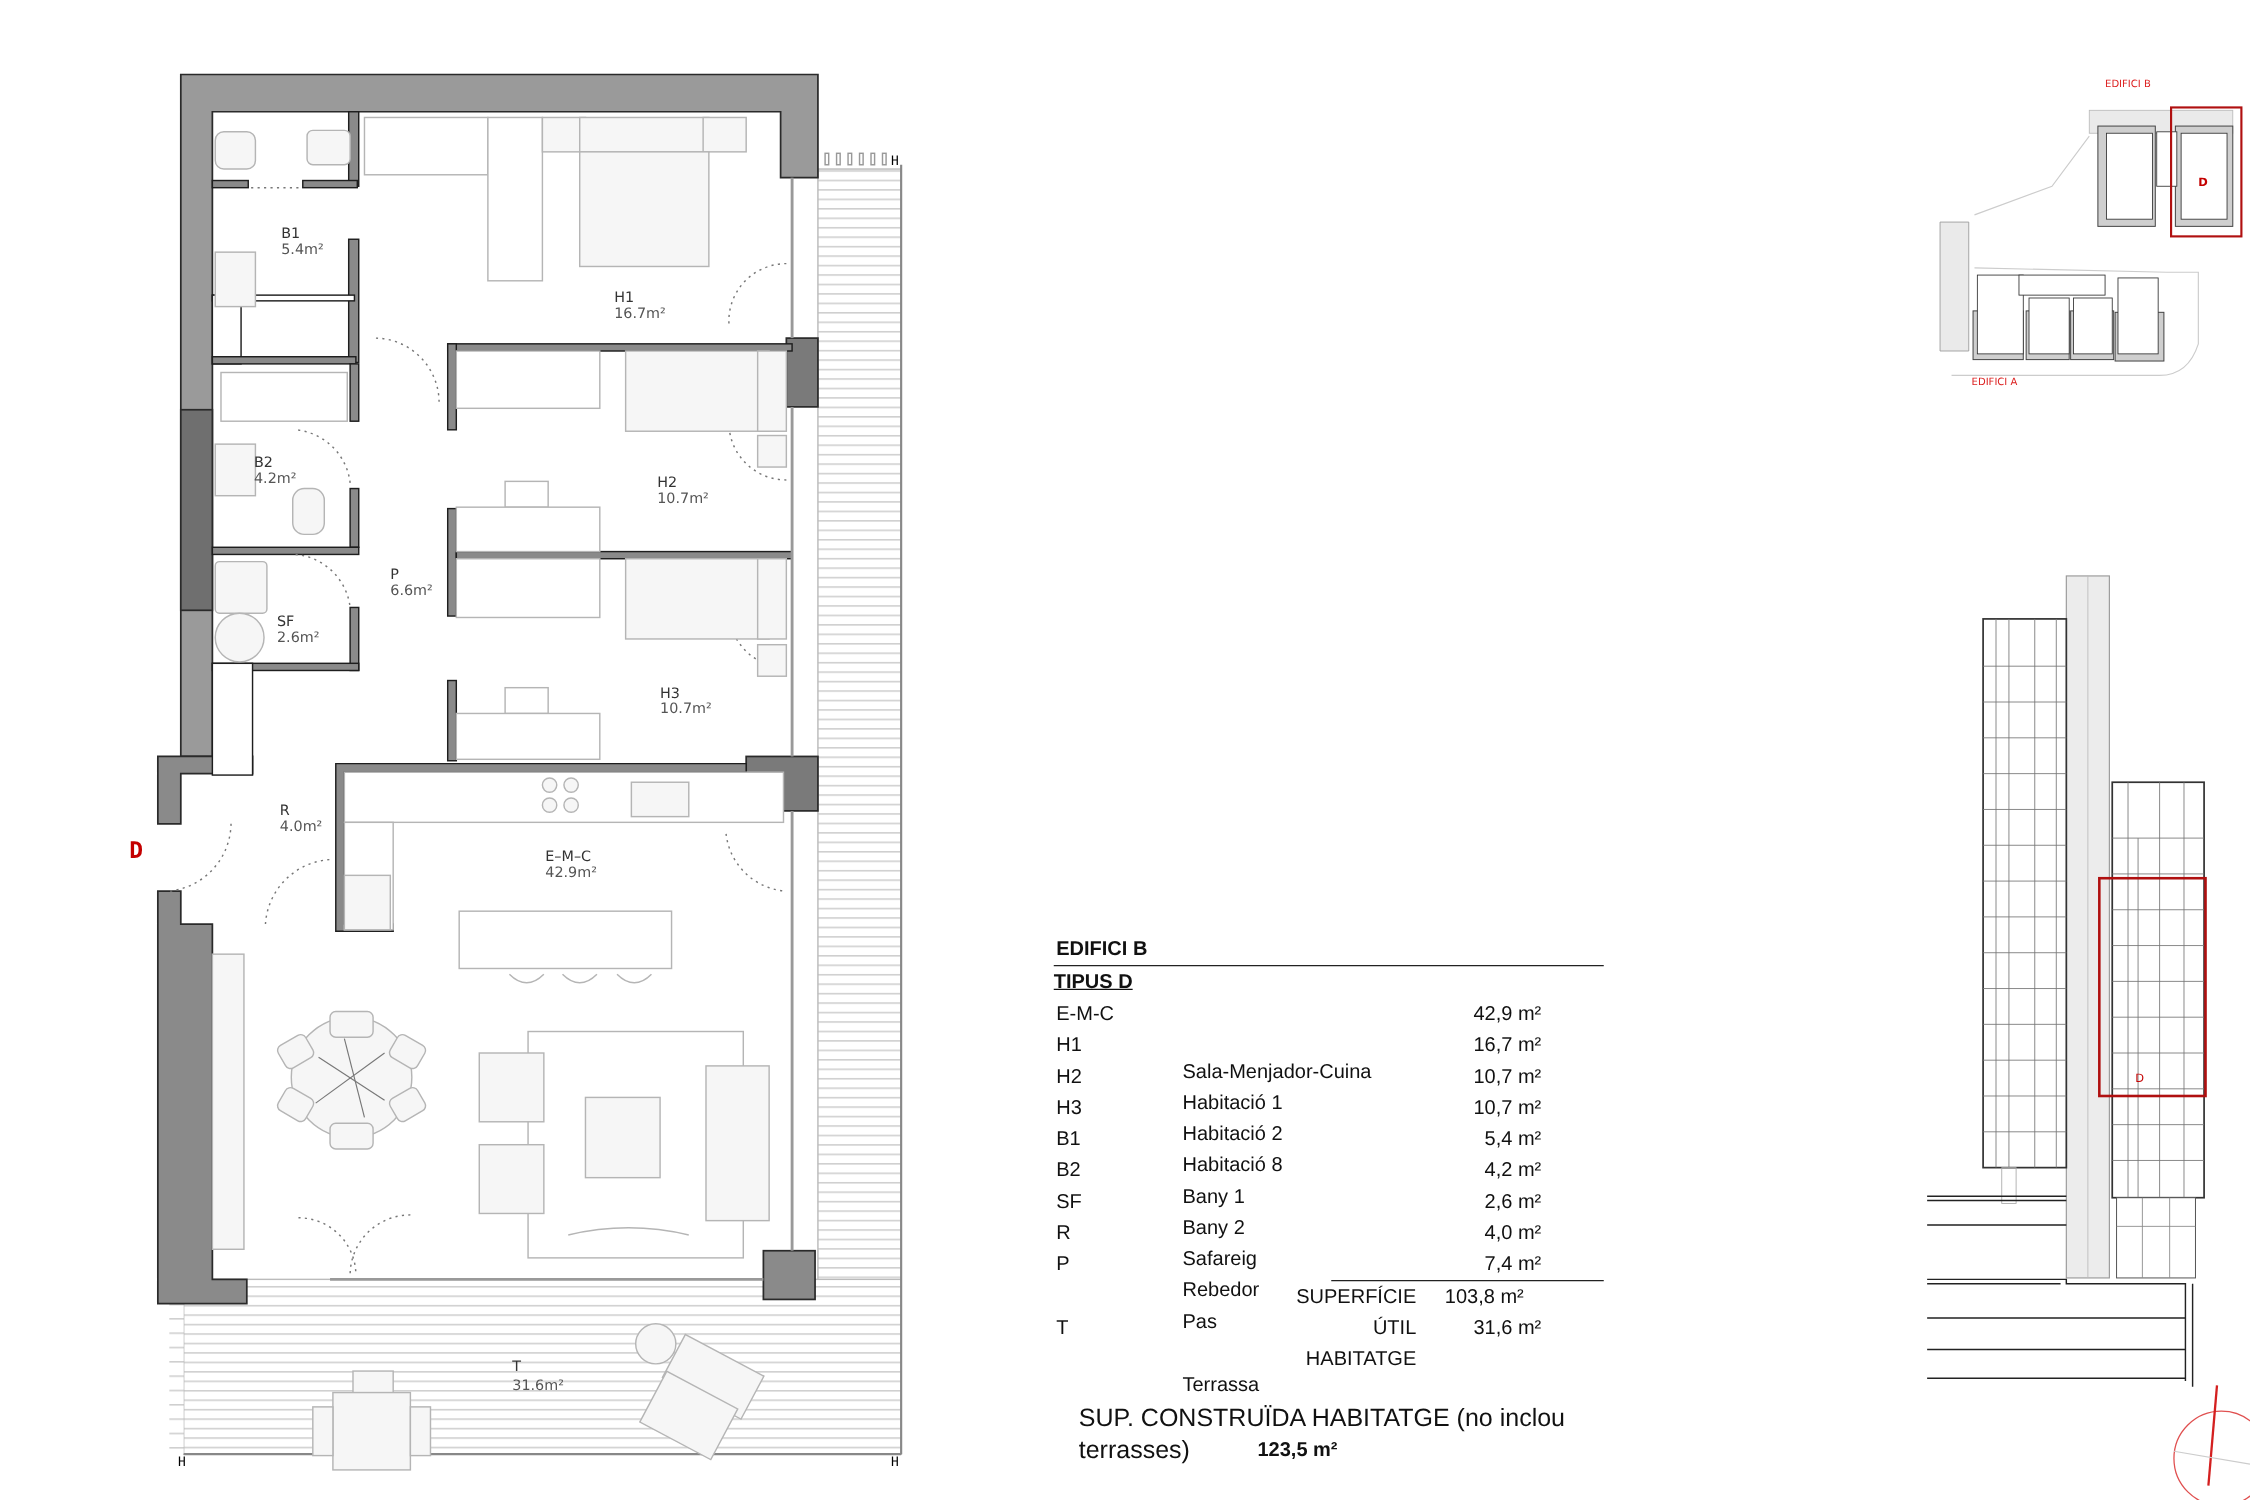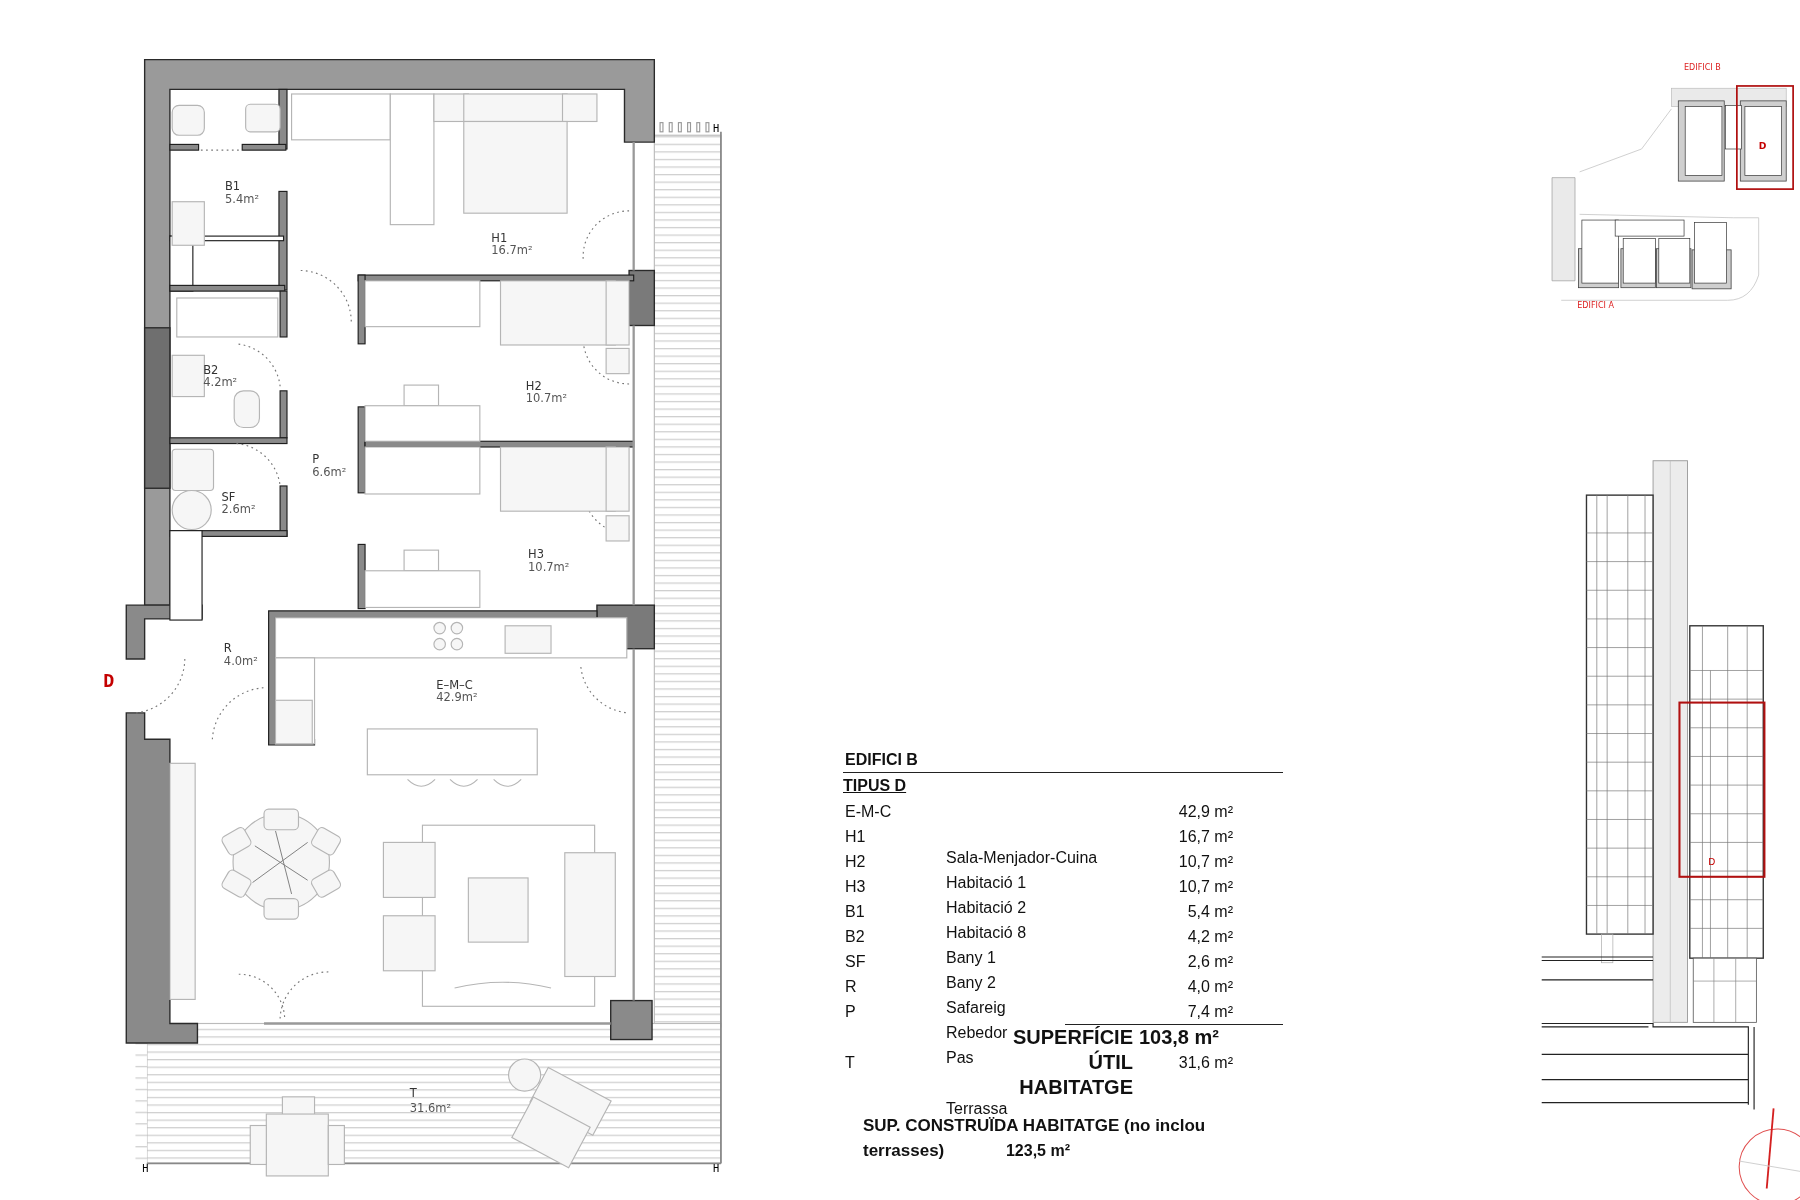--- a/index.html
+++ b/index.html
@@ -11,26 +11,26 @@
   .tiny-red   { font-family:"DejaVu Sans", sans-serif; font-size:7px; fill:#d22; }
 
   
   #table { position:absolute; left:843px; top:748px; width:440px; font-family:"Liberation Sans", sans-serif; color:#111; }
   #table .title { font-weight:bold; font-size:16px; height:24px; line-height:24px; border-bottom:1.5px solid #222; padding-left:2px; }
   #table .subtitle { font-weight:bold; font-size:16px; text-decoration:underline; height:26px; line-height:26px; }
   #table .row { position:relative; height:25px; line-height:25px; font-size:16px; }
   #table .row .code { position:absolute; left:2px; }
   #table .row .name { position:absolute; left:103px;margin-top:46px; }
   #table .row .area { position:absolute; right:50px; text-align:right; }
-  #table .sum { position:relative; height:25px; line-height:25px; font-size:20px; font-weight:bold; }
+  #table .sum { position:relative; height:25px; line-height:25px; font-size:16px; font-weight:normal; }
   #table .sum .label { position:absolute; right:150px; text-align:right; }
   #table .sum .area { position:absolute; right:64px; text-align:center; }
   #table .sum.first { border-top:1.5px solid #222; margin-left:222px; }
   #table .sum.first .label { right:150px; }
-  #table .built { font-size:17px; font-weight:bold; margin-top:38px; height:25px; line-height:25px; padding-left:20px; }
+  #table .built { font-size:20px; font-weight:normal; margin-top:48px; height:25px; line-height:25px; padding-left:20px; }
   #table .built-val { font-size:16px; font-weight:bold; height:25px; line-height:25px; text-align:center; padding-right:50px; }
 </style>
 </head>
 <body>
 
 <svg id="canvas" viewBox="0 0 1568 1047" preserveAspectRatio="none" xmlns="http://www.w3.org/2000/svg">
   <defs>
     <pattern id="deck" width="10" height="6.6" patternUnits="userSpaceOnUse">
       <rect width="10" height="6.6" fill="#ffffff"></rect>
       <line x1="0" y1="0.5" x2="10" y2="0.5" stroke="#cfcfcf" stroke-width="1.2"></line>

